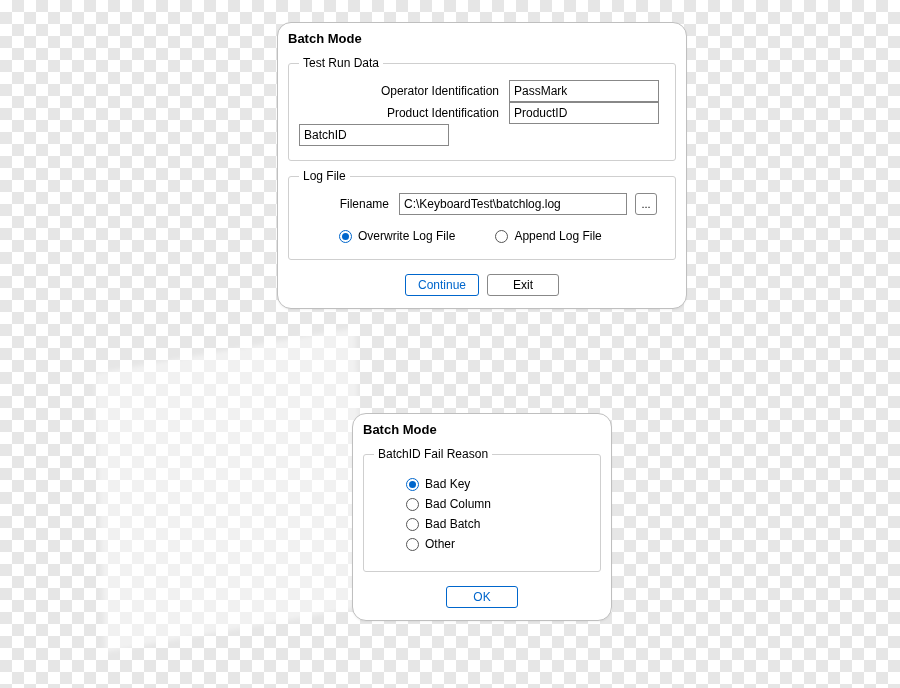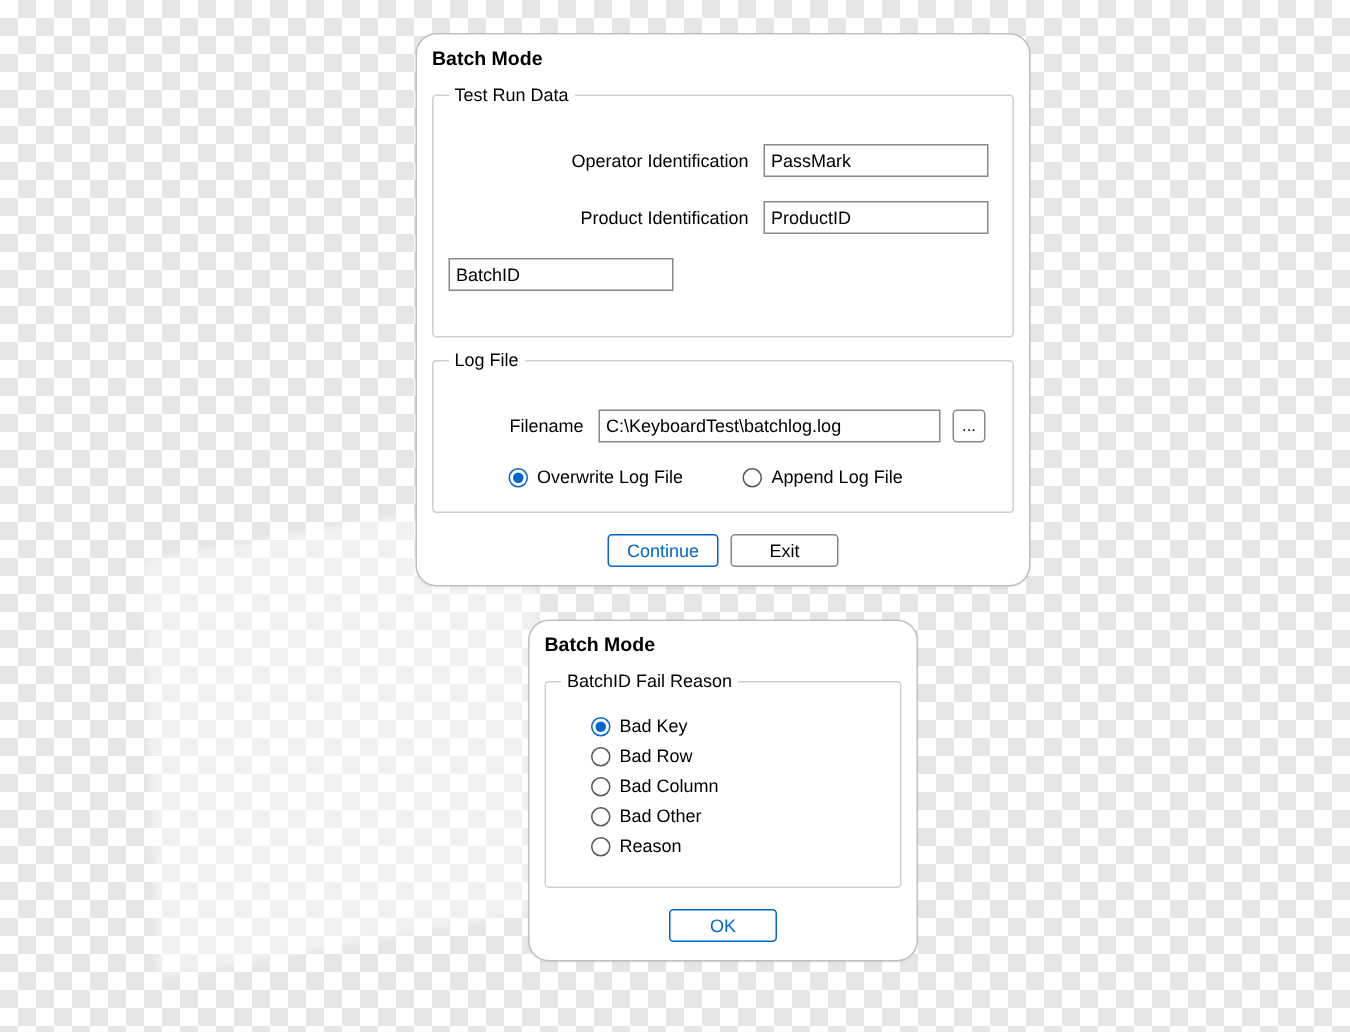--- a/index.html
+++ b/index.html
@@ -56,21 +56,21 @@
   }
   fieldset.group > legend {
     padding: 0 4px;
     font-size: 12px;
     color: #000;
   }
 
   .form-row {
     display: flex;
     align-items: center;
-    margin: 16px 0;
+    margin: 0 0;
   }
   .form-row label.field-label {
     flex: 0 0 200px;
     text-align: right;
     padding-right: 10px;
     color: #000;
   }
   .form-row input[type="text"] {
     height: 18px;
     border: 1px solid #888;
@@ -154,21 +154,21 @@
   button.dlg-btn.primary {
     border-color: #0066cc;
     color: #0066cc;
   }
 
   
   .radio-list {
     margin: 4px 0 0 20px;
   }
   .radio-list .radio-item {
-    margin: 6px 0;
+    margin: 6px 12px;
   }
 
   
   #dialog1 { left: 277px; top: 22px;  width: 410px; }
   #dialog2 { left: 352px; top: 413px; width: 260px; }
 
 </style>
 </head>
 <body>
 
@@ -229,33 +229,29 @@
   <fieldset class="group">
     <legend>BatchID Fail Reason</legend>
 
     <div class="radio-list">
       <div class="radio-item">
         <span class="radio-dot checked"></span>
         <span>Bad Key</span>
       </div>
       <div class="radio-item">
         <span class="radio-dot"></span>
-        <span>Bad Row</span>
-      </div>
-      <div class="radio-item">
-        <span class="radio-dot"></span>
         <span>Bad Column</span>
       </div>
       <div class="radio-item">
         <span class="radio-dot"></span>
-        <span>Bad Other</span>
-      </div>
-      <div class="radio-item">
-        <span class="radio-dot"></span>
-        <span>Reason</span>
+        <span>Bad Batch</span>
+      </div>
+      <div class="radio-item">
+        <span class="radio-dot"></span>
+        <span>Other</span>
       </div>
     </div>
   </fieldset>
 
   <div class="dialog-buttons">
     <button class="dlg-btn primary">OK</button>
   </div>
 </div>
 
 </body></html>

